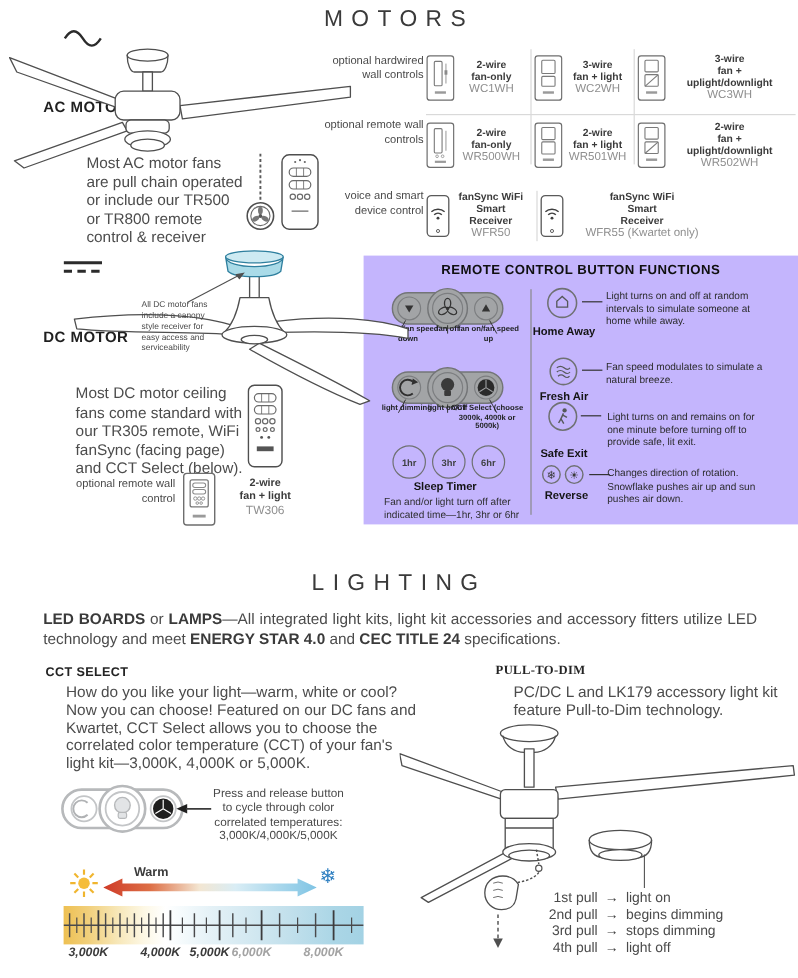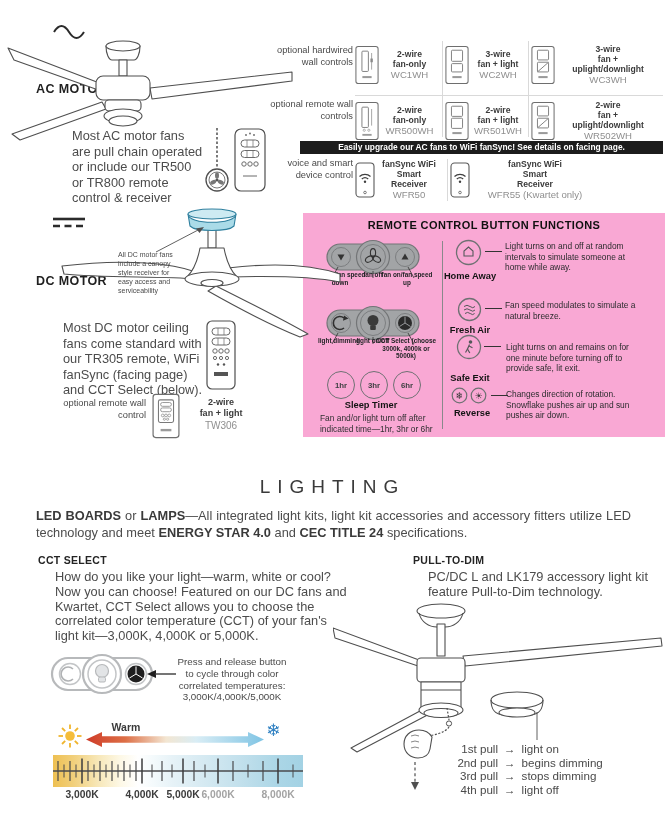--- a/index.html
+++ b/index.html
@@ -12,52 +12,53 @@
   .tbl-label{font-size:9.3px;line-height:1.25;color:#4a4a4a;text-align:right;}
   .cell{position:absolute;display:flex;align-items:center;}
   .sw{flex:0 0 auto;}
   .ct{flex:1;text-align:center;}
   .cw{font-size:8.6px;font-weight:bold;color:#3b3b3b;line-height:1.18;}
   .cm{font-size:9.6px;color:#8f8f8f;margin-top:1px;line-height:1.1;}
   .vdiv{position:absolute;width:1px;background:#d9d9d9;}
   .hdiv{position:absolute;height:1px;background:#d9d9d9;}
   .banner{position:absolute;background:#1c1c1c;color:#ffffff;font-size:8.4px;font-weight:bold;
           text-align:center;line-height:13px;}
-  .panel{position:absolute;background:#f9a8d4;}
+  .panel{position:absolute;background:#c4b5fd;}
   .panel-title{position:absolute;width:100%;text-align:center;font-size:11px;font-weight:bold;
                color:#101010;letter-spacing:0.4px;}
   .clab{position:absolute;font-size:6.4px;font-weight:bold;color:#222426;text-align:center;line-height:1.2;}
   .hrrow{position:absolute;display:flex;gap:5px;}
   .hrbtn{width:26px;height:26px;border-radius:50%;border:1.6px solid #6f7173;color:#3f4143;
          font-size:7.8px;font-weight:bold;display:flex;align-items:center;justify-content:center;}
   .sleep-title{position:absolute;font-size:9.3px;font-weight:bold;color:#141414;text-align:center;}
   .panel-note{position:absolute;font-size:8.4px;color:#2f2f31;line-height:1.25;margin-left:12px;}
   .fn-name{position:absolute;font-size:9.3px;font-weight:bold;color:#141414;text-align:center;}
   .fn-text{position:absolute;font-size:8.4px;color:#2c2c2e;line-height:1.26;}
   .dash{position:absolute;width:17px;height:0;border-top:1.4px solid #333;}
   .intro{font-size:12.8px;line-height:1.32;color:#4c4c4c;text-align:justify;}
   .intro b{color:#3a3a3a;margin-top:25px;}
   .sub-head{font-size:10.5px;font-weight:bold;color:#242424;letter-spacing:0.3px;}
   .press-note{font-size:9.8px;line-height:1.2;color:#4a4a4a;text-align:center;}
   .scale-word{font-size:10.5px;font-weight:bold;color:#3b3b3b;text-align:center;}
   .bar{position:absolute;background:linear-gradient(90deg,#eec052 0%,#f1cf7a 8%,#f7e7b8 18%,
        #fdf8e6 27%,#ffffff 34%,#f4fafc 40%,#e6f2f7 48%,#d6eaf2 60%,#c2e0ec 75%,#abd6e6 90%,#a3d2e4 100%);}
-  .klab{position:absolute;width:50px;text-align:center;font-size:10.3px;font-weight:bold;color:#3b3b3b;}
+  .klab{position:absolute;width:50px;font-size:10.3px;font-weight:bold;color:#3b3b3b;font-style:italic;}
   .klab.gray{color:#a3a3a3;}
   .steps{position:absolute;font-size:11.6px;color:#4a4a4a;}
   .steps .row{display:flex;line-height:13.6px;}
   .sp{width:52px;text-align:right;}
   .sar{margin:0 6px;color:#3a3a3a;font-weight:bold;}
   .snow{font-size:17px;color:#2f80c2;line-height:1;}
 </style>
 </head>
 <body>
 
 <div id="page">
 
+  <div class="abs big-title" style="top:6px;left:0;">MOTORS</div>
 
   <svg class="abs" style="left:53px;top:24px;" width="32" height="16" viewBox="0 0 32 16">
     <path d="M1,8 C6,0 11,0 16,8 C21,16 26,16 31,8" fill="none" stroke="#2b2b2b" stroke-width="2"></path>
   </svg>
   <div class="abs sec-label" style="left:36px;top:43px;">AC MOTOR</div>
 
   <svg class="abs" style="left:2px;top:34px;" width="292" height="108" viewBox="0 0 292 108">
     <g stroke="#4f4f4f" stroke-width="1.1" fill="#ffffff" stroke-linejoin="round">
       <polygon points="6,14 100,50 102,58 12,26"></polygon>
       <polygon points="10,100 100,68 104,75 18,106"></polygon>
@@ -190,21 +191,20 @@
         <line x1="7" y1="28.5" x2="19" y2="18" stroke="#7a7a7a"></line>
         <rect x="8" y="33" width="10" height="2.2" fill="#9a9a9a"></rect>
       </svg>
       <div class="ct" style="max-width:86px;margin:0 auto;">
           <div class="cw">2-wire</div>
         <div class="cw">fan + uplight/downlight</div>
         <div class="cm">WR502WH</div>
         </div>
     </div>
 
-    <div class="banner" style="left:30px;top:108px;width:363px;height:13px;">Easily upgrade our AC fans to WiFi fanSync! See details on facing page.</div>
 
     <div class="vdiv" style="left:177px;top:126px;height:42px;"></div>
     <div class="cell" style="left:85px;top:124px;width:88px;height:46px;">
       <svg class="sw" width="20" height="36" viewBox="0 0 20 36">
         <rect x="1" y="1" width="18" height="34" rx="3.5" fill="#fff" stroke="#5a5a5a" stroke-width="1.1"></rect>
         <path d="M4.5,14.5 a8,8 0 0 1 11,0" fill="none" stroke="#3f3f3f" stroke-width="1.2"></path>
         <path d="M6.8,17 a4.8,4.8 0 0 1 6.4,0" fill="none" stroke="#3f3f3f" stroke-width="1.2"></path>
         <circle cx="10" cy="19.8" r="1.2" fill="#3f3f3f"></circle>
         <circle cx="10" cy="30.5" r="1.3" fill="none" stroke="#5a5a5a" stroke-width="0.8"></circle>
       </svg>
@@ -509,21 +509,21 @@
         <line x1="240" y1="9.5" x2="240" y2="22.5"></line>
       </g>
     </svg>
   </div>
   <div class="klab" style="left:57px;top:789px;">3,000K</div>
   <div class="klab" style="left:117px;top:789px;">4,000K</div>
   <div class="klab" style="left:158px;top:789px;">5,000K</div>
   <div class="klab gray" style="left:193px;top:789px;">6,000K</div>
   <div class="klab gray" style="left:253px;top:789px;">8,000K</div>
 
-  <div class="abs sub-head" style="left:413px;top:554px;">PULL-TO-DIM</div>
+  <div class="abs sub-head" style="left:413px;top:554px;font-family:Liberation Serif, serif;">PULL-TO-DIM</div>
   <div class="abs para" style="left:428px;top:570px;width:232px;line-height:14.8px;">PC/DC L and LK179 accessory light kit feature Pull-to-Dim technology.</div>
 
   <svg class="abs" style="left:333px;top:600px;" width="330" height="210" viewBox="0 0 330 210">
     <g stroke="#4f4f4f" stroke-width="1.1" fill="#ffffff" stroke-linejoin="round">
       <polygon points="0,28 86,60 88,67 2,38"></polygon>
       <polygon points="130,56 328,38 329,46 132,66"></polygon>
       <polygon points="100,104 18,148 24,152 104,110"></polygon>
       <ellipse cx="108" cy="11" rx="24" ry="7"></ellipse>
       <path d="M86,13 C88,22 96,27 104,27 L112,27 C120,27 128,22 130,13" fill="none"></path>
       <rect x="104" y="24" width="8" height="32"></rect>

